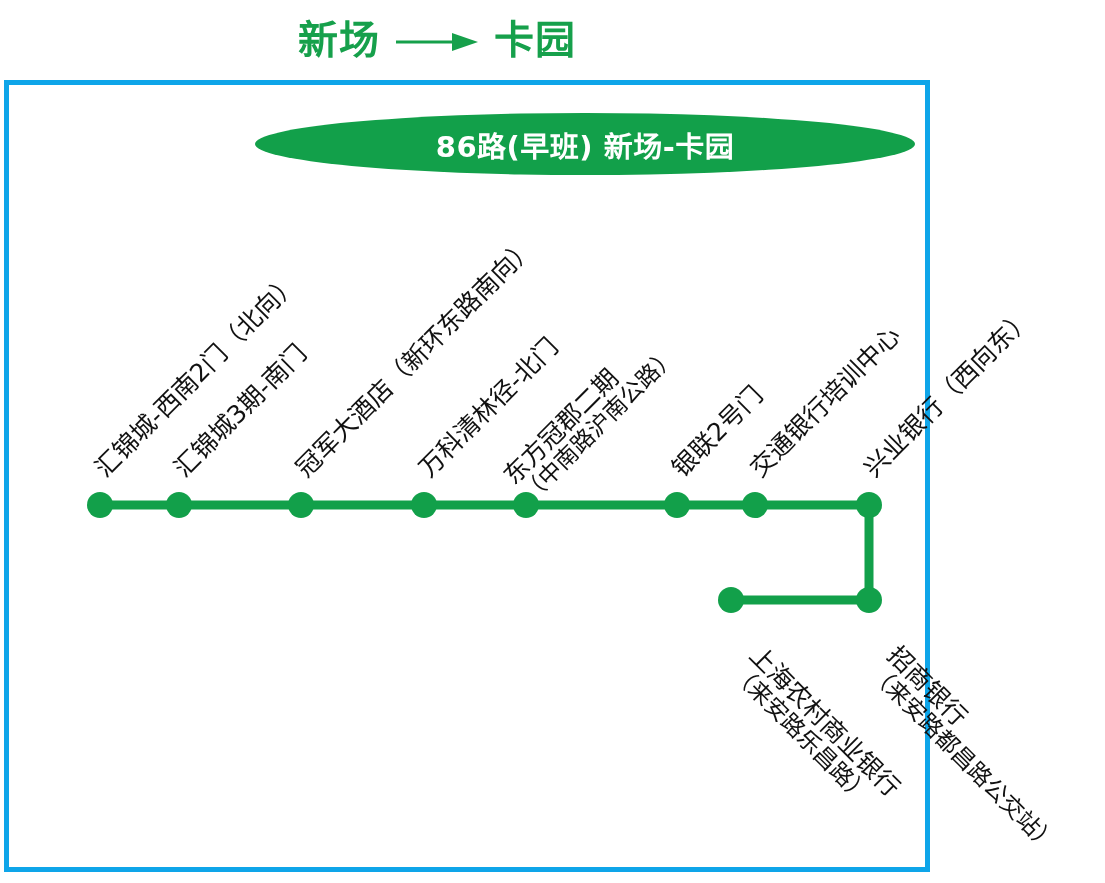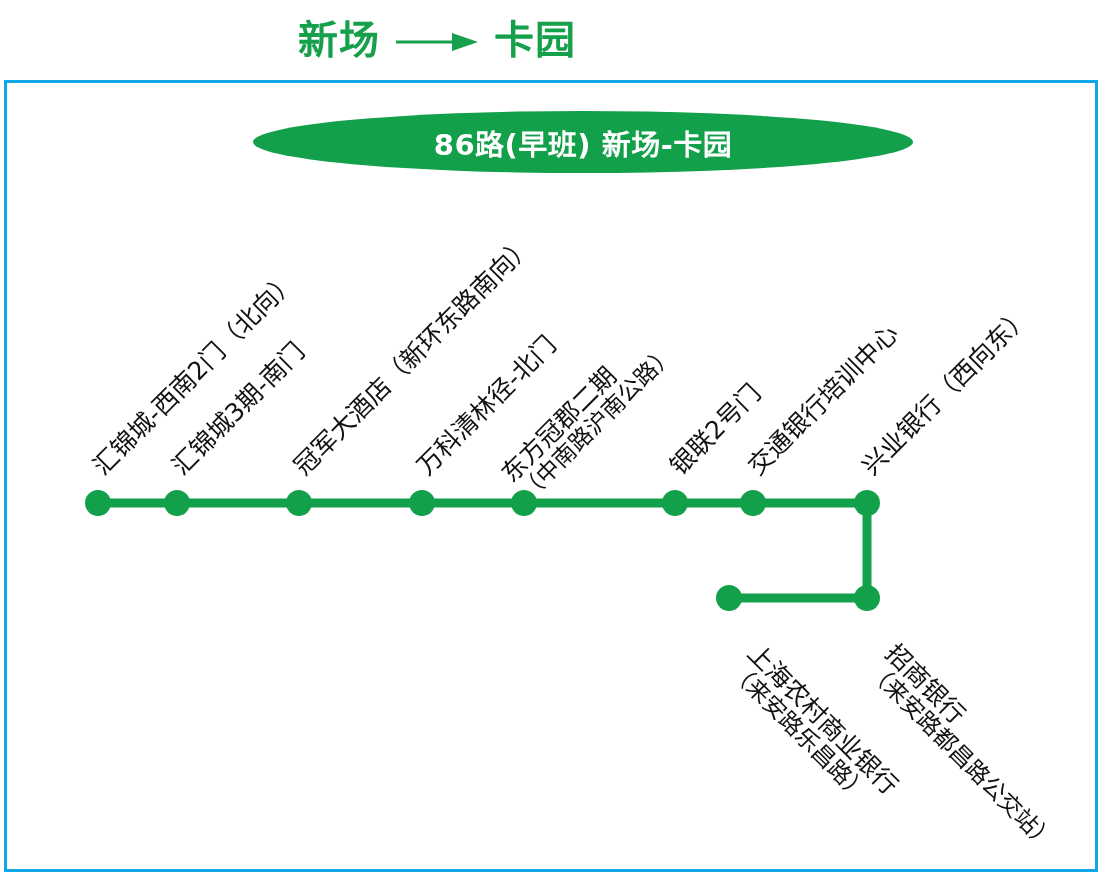--- a/index.html
+++ b/index.html
@@ -42,23 +42,23 @@
     height: 24px;
     position: relative;
     top: 2px;
   }
 
   
   #diagram-frame {
     position: absolute;
     left: 4px;
     top: 80px;
-    width: 1094px;
+    width: 926px;
     height: 792px;
-    border: 3px solid #0ea5e9;
+    border: 5px solid #0ea5e9;
     box-sizing: border-box;
     background: #ffffff;
   }
 
   
   #route-banner {
     position: absolute;
     left: 246px;
     top: 28px;
     width: 660px;

